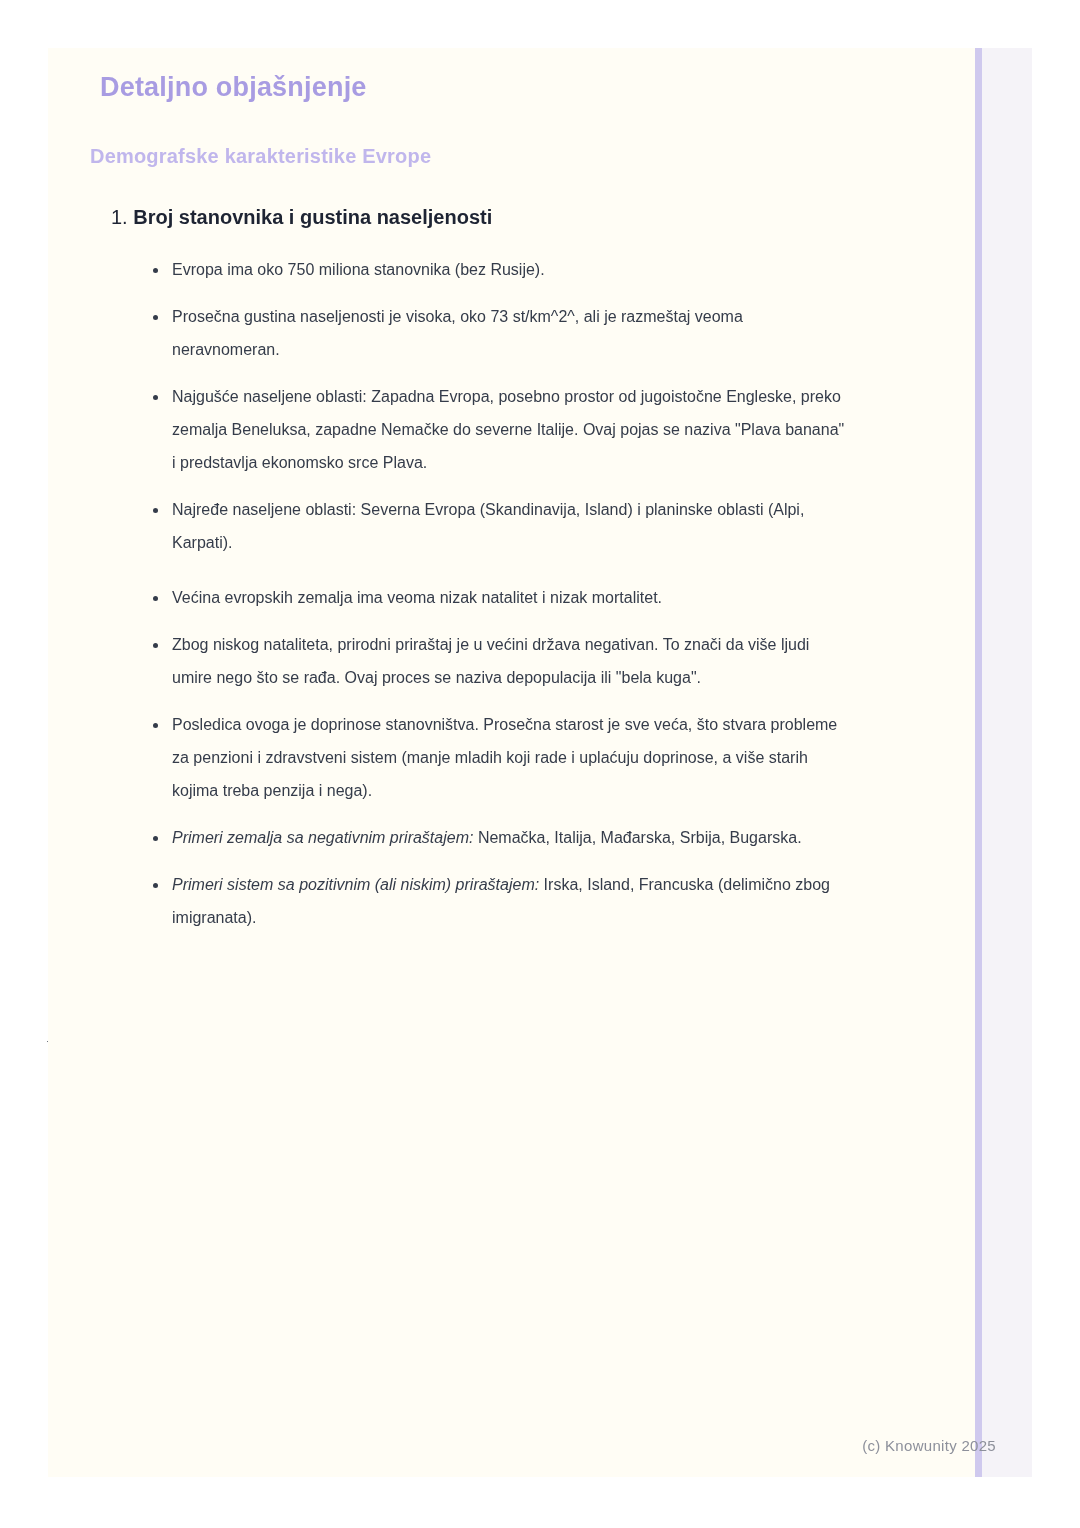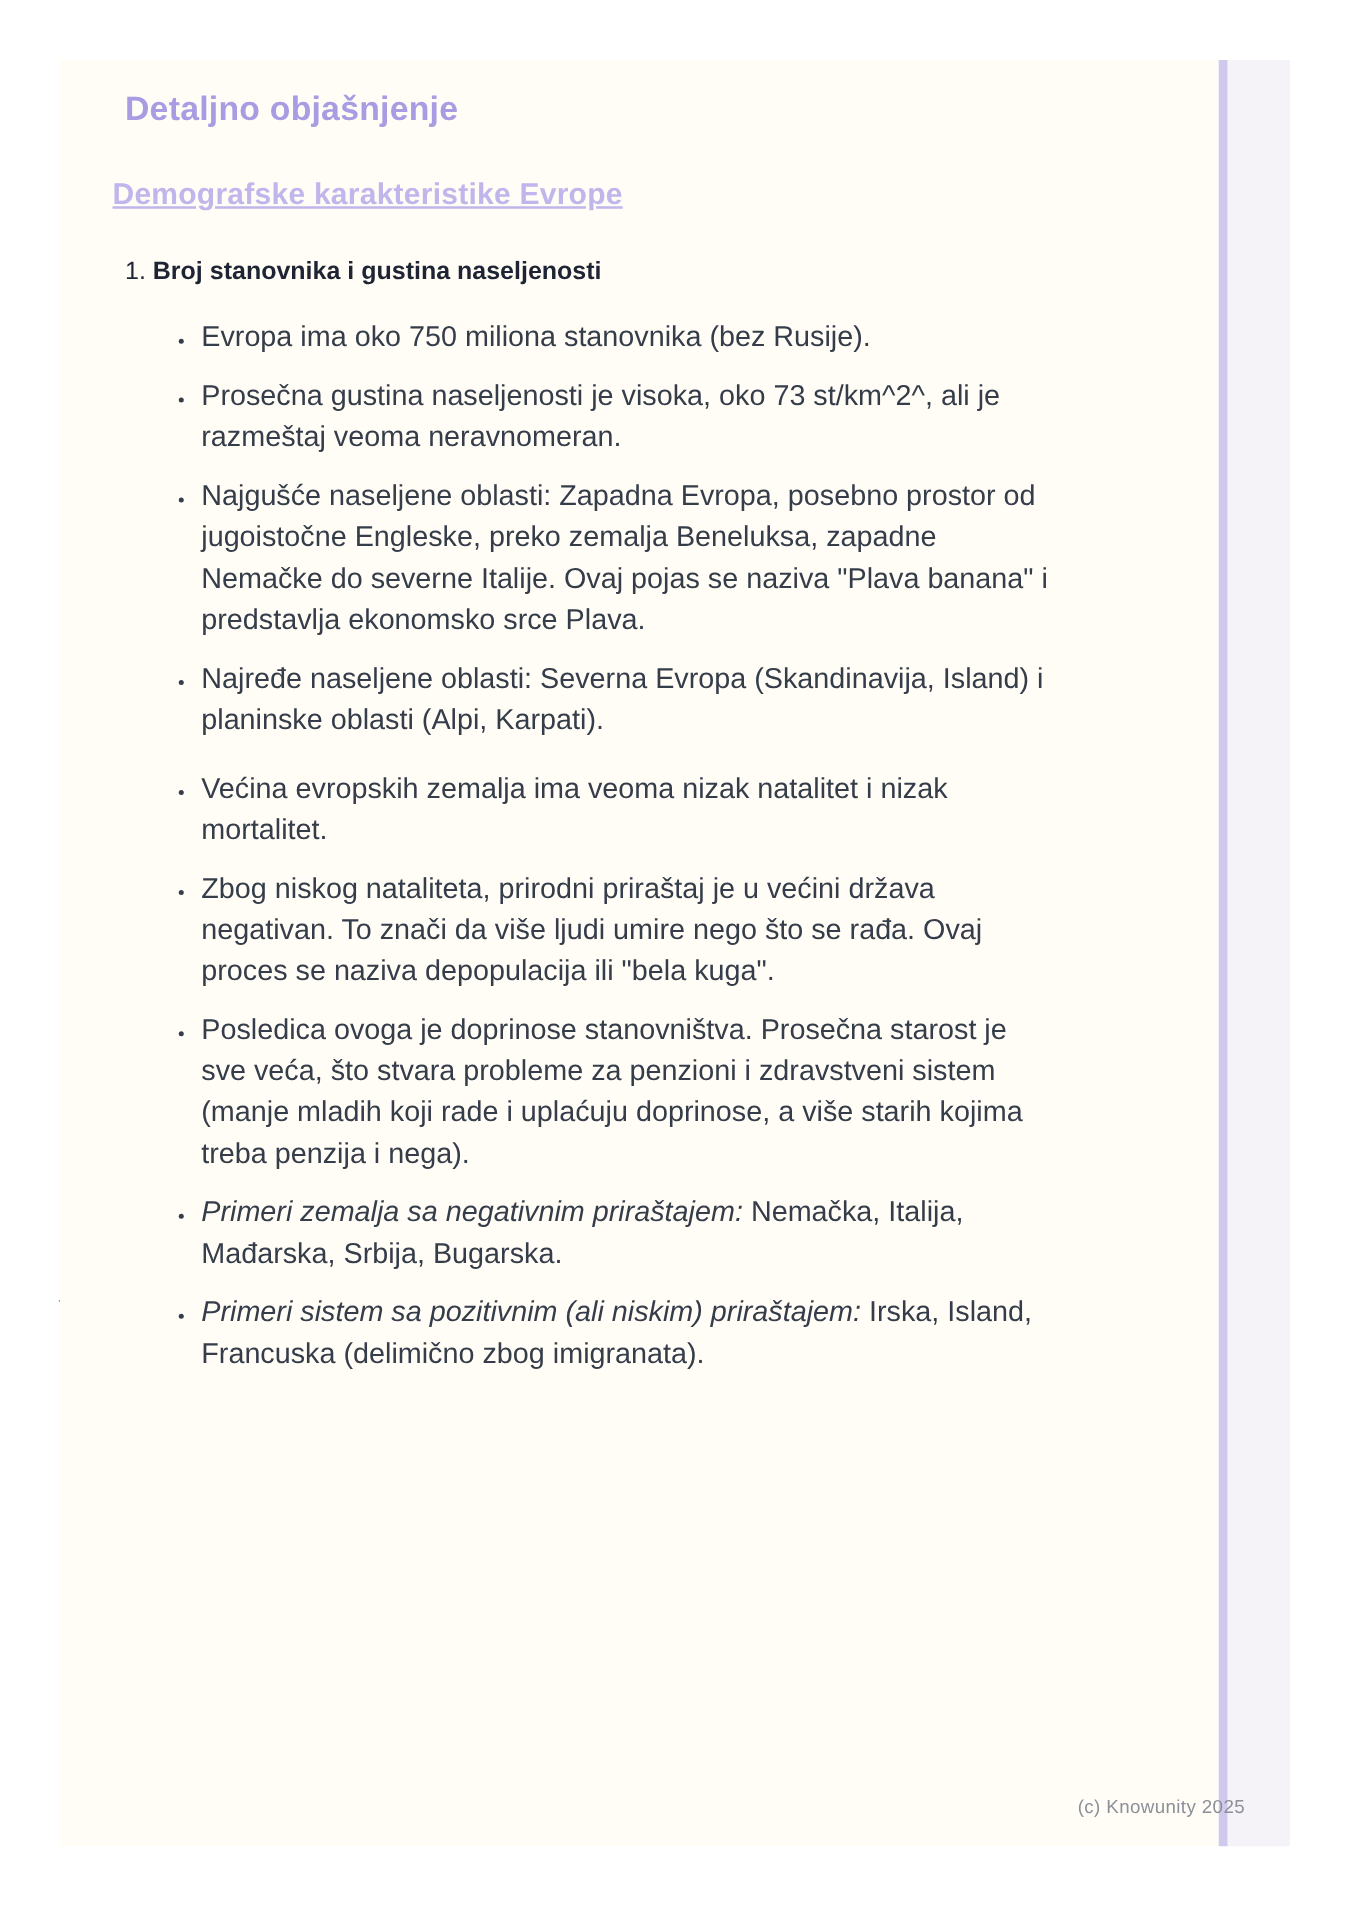--- a/index.html
+++ b/index.html
@@ -35,43 +35,42 @@
   h1.page-title {
     margin: 10px;
     font-size: 27px;
     line-height: 38px;
     font-weight: 700;
     color: var(--accent_title);
     letter-spacing: 0.2px;
   }
   h2.page-subtitle {
     margin: 34px 0 0;
-    font-size: 24px;
+    font-size: 20px;
     line-height: 32px;
     font-weight: 600;
     color: var(--accent_subtitle);
     letter-spacing: 0.2px;
-    text-decoration: underline;
   }
-  section { margin: 0; }
+  section { margin: 11px; }
   h3.sec-head {
     margin: 31px 0 0 10px;
     font-size: 20px;
     line-height: 28px;
     font-weight: 400;
     color: var(--heading_text);
   }
   h3.sec-head .sec-title { font-weight: 700; }
   ul.bullets {
     margin: 22px 0 0;
     padding-left: 68px;
     max-width: 760px;
   }
   ul.bullets li {
-    font-size: 23px;
+    font-size: 16px;
     line-height: 33px;
     color: var(--body_text);
     margin-bottom: 14px;
     padding-left: 3px;
     max-width: 682px;
   }
   ul.bullets li::marker { color: var(--body_text); font-size: 16px; }
   .b { font-weight: 400; }
   .i { font-style: italic; }
   .stray {

